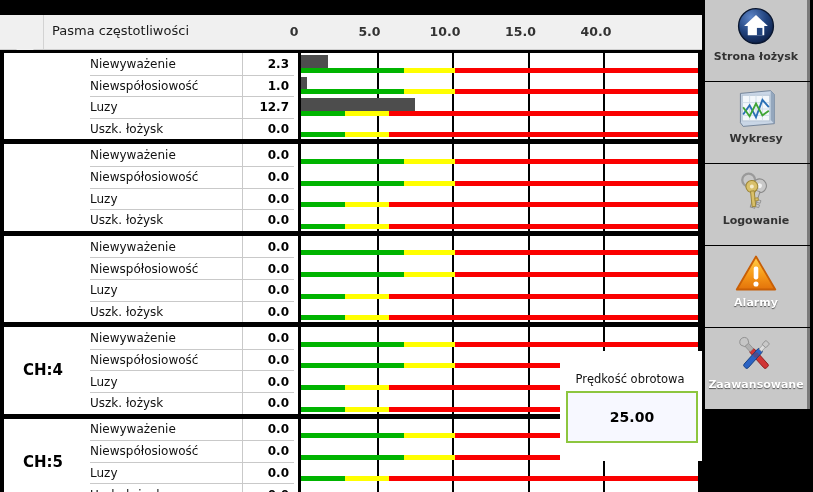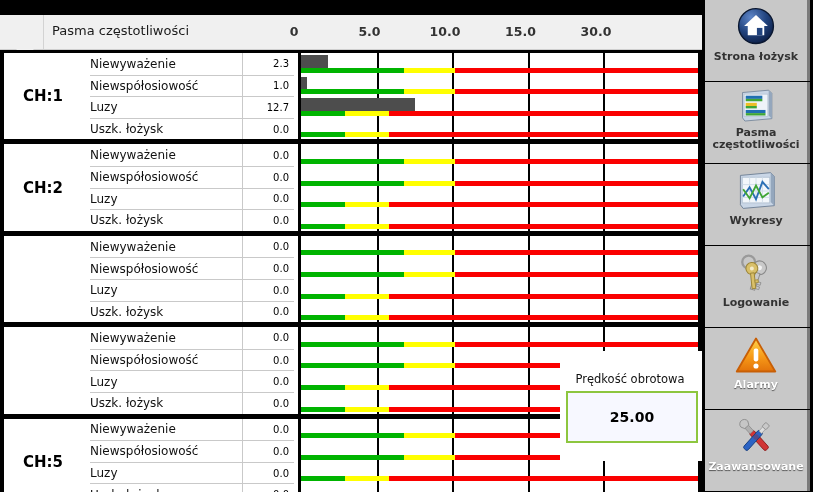--- a/index.html
+++ b/index.html
@@ -80,21 +80,21 @@
     position: absolute; left: 8px; top: 0; width: 152px; height: 100%;
     display: flex; align-items: center;
     font-size: 12px; color: #111; white-space: nowrap;
     border-top: 1px solid #c9c9c9;
   }
   .mrow:first-child .mrow-name { border-top: none; }
   .mrow-value {
     position: absolute; left: 160px; top: 0; width: 52px; height: 100%;
     display: flex; align-items: center; justify-content: flex-end;
     padding-right: 5px;
-    font-size: 10px; font-weight: normal; color: #000;
+    font-size: 12px; font-weight: bold; color: #000;
     border-top: 1px solid #c9c9c9;
     border-left: 1px solid #c9c9c9;
   }
   .mrow:first-child .mrow-value { border-top: none; }
 
   
   .lane {
     position: absolute; left: 216px; top: 0; right: 0; height: 100%;
     border-left: 3px solid #000;
     overflow: hidden;
@@ -169,28 +169,27 @@
 
     <div id="header">
       <div class="hdr-cell-blank"></div>
       <div class="hdr-notch"></div>
       <div class="hdr-title">Pasma częstotliwości</div>
       <div id="axis">
           <div class="tick-label" style="left: 294px;">0</div>
           <div class="tick-label" style="left: 369.5px;">5.0</div>
           <div class="tick-label" style="left: 445px;">10.0</div>
           <div class="tick-label" style="left: 520.5px;">15.0</div>
-          <div class="tick-label" style="left: 596px;">30.0</div>
+          <div class="tick-label" style="left: 596px;">40.0</div>
         </div>
     </div>
     <div id="top-rule"></div>
 
     <div id="blocks">
         <div class="ch-block">
-          <div class="ch-label-cell">CH:1</div>
           <div class="rows-area">
             <div class="mrow">
               <div class="mrow-name">Niewyważenie</div>
               <div class="mrow-value">2.3</div>
               <div class="lane">
                 <div class="lane-grid">
                   <div class="gridline" style="left: 75.5px;"></div>
                   <div class="gridline" style="left: 151px;"></div>
                   <div class="gridline" style="left: 226.5px;"></div>
                   <div class="gridline" style="left: 302px;"></div>
@@ -225,93 +224,20 @@
               <div class="mrow-name">Luzy</div>
               <div class="mrow-value">12.7</div>
               <div class="lane">
                 <div class="lane-grid">
                   <div class="gridline" style="left: 75.5px;"></div>
                   <div class="gridline" style="left: 151px;"></div>
                   <div class="gridline" style="left: 226.5px;"></div>
                   <div class="gridline" style="left: 302px;"></div>
                 </div>
                 <div class="bar" style="width: 114px;"></div>
-                <div class="thresh">
-                  <div class="seg-green" style="width: 45.3px;"></div>
-                  <div class="seg-yellow" style="width: 45.3px;"></div>
-                  <div class="seg-red" style="width: 317.4px;"></div>
-                </div>
-              </div>
-            </div>
-            <div class="mrow">
-              <div class="mrow-name">Uszk. łożysk</div>
-              <div class="mrow-value">0.0</div>
-              <div class="lane">
-                <div class="lane-grid">
-                  <div class="gridline" style="left: 75.5px;"></div>
-                  <div class="gridline" style="left: 151px;"></div>
-                  <div class="gridline" style="left: 226.5px;"></div>
-                  <div class="gridline" style="left: 302px;"></div>
-                </div>
-                <div class="thresh">
-                  <div class="seg-green" style="width: 45.3px;"></div>
-                  <div class="seg-yellow" style="width: 45.3px;"></div>
-                  <div class="seg-red" style="width: 317.4px;"></div>
-                </div>
-              </div>
-            </div>
-          </div>
-        </div>
-        <div class="ch-block">
-          <div class="ch-label-cell">CH:2</div>
-          <div class="rows-area">
-            <div class="mrow">
-              <div class="mrow-name">Niewyważenie</div>
-              <div class="mrow-value">0.0</div>
-              <div class="lane">
-                <div class="lane-grid">
-                  <div class="gridline" style="left: 75.5px;"></div>
-                  <div class="gridline" style="left: 151px;"></div>
-                  <div class="gridline" style="left: 226.5px;"></div>
-                  <div class="gridline" style="left: 302px;"></div>
-                </div>
-                <div class="thresh">
-                  <div class="seg-green" style="width: 105.7px;"></div>
-                  <div class="seg-yellow" style="width: 52.85px;"></div>
-                  <div class="seg-red" style="width: 249.45px;"></div>
-                </div>
-              </div>
-            </div>
-            <div class="mrow">
-              <div class="mrow-name">Niewspółosiowość</div>
-              <div class="mrow-value">0.0</div>
-              <div class="lane">
-                <div class="lane-grid">
-                  <div class="gridline" style="left: 75.5px;"></div>
-                  <div class="gridline" style="left: 151px;"></div>
-                  <div class="gridline" style="left: 226.5px;"></div>
-                  <div class="gridline" style="left: 302px;"></div>
-                </div>
-                <div class="thresh">
-                  <div class="seg-green" style="width: 105.7px;"></div>
-                  <div class="seg-yellow" style="width: 52.85px;"></div>
-                  <div class="seg-red" style="width: 249.45px;"></div>
-                </div>
-              </div>
-            </div>
-            <div class="mrow">
-              <div class="mrow-name">Luzy</div>
-              <div class="mrow-value">0.0</div>
-              <div class="lane">
-                <div class="lane-grid">
-                  <div class="gridline" style="left: 75.5px;"></div>
-                  <div class="gridline" style="left: 151px;"></div>
-                  <div class="gridline" style="left: 226.5px;"></div>
-                  <div class="gridline" style="left: 302px;"></div>
-                </div>
                 <div class="thresh">
                   <div class="seg-green" style="width: 45.3px;"></div>
                   <div class="seg-yellow" style="width: 45.3px;"></div>
                   <div class="seg-red" style="width: 317.4px;"></div>
                 </div>
               </div>
             </div>
             <div class="mrow">
               <div class="mrow-name">Uszk. łożysk</div>
               <div class="mrow-value">0.0</div>
@@ -397,20 +323,93 @@
                 <div class="thresh">
                   <div class="seg-green" style="width: 45.3px;"></div>
                   <div class="seg-yellow" style="width: 45.3px;"></div>
                   <div class="seg-red" style="width: 317.4px;"></div>
                 </div>
               </div>
             </div>
           </div>
         </div>
         <div class="ch-block">
+          <div class="rows-area">
+            <div class="mrow">
+              <div class="mrow-name">Niewyważenie</div>
+              <div class="mrow-value">0.0</div>
+              <div class="lane">
+                <div class="lane-grid">
+                  <div class="gridline" style="left: 75.5px;"></div>
+                  <div class="gridline" style="left: 151px;"></div>
+                  <div class="gridline" style="left: 226.5px;"></div>
+                  <div class="gridline" style="left: 302px;"></div>
+                </div>
+                <div class="thresh">
+                  <div class="seg-green" style="width: 105.7px;"></div>
+                  <div class="seg-yellow" style="width: 52.85px;"></div>
+                  <div class="seg-red" style="width: 249.45px;"></div>
+                </div>
+              </div>
+            </div>
+            <div class="mrow">
+              <div class="mrow-name">Niewspółosiowość</div>
+              <div class="mrow-value">0.0</div>
+              <div class="lane">
+                <div class="lane-grid">
+                  <div class="gridline" style="left: 75.5px;"></div>
+                  <div class="gridline" style="left: 151px;"></div>
+                  <div class="gridline" style="left: 226.5px;"></div>
+                  <div class="gridline" style="left: 302px;"></div>
+                </div>
+                <div class="thresh">
+                  <div class="seg-green" style="width: 105.7px;"></div>
+                  <div class="seg-yellow" style="width: 52.85px;"></div>
+                  <div class="seg-red" style="width: 249.45px;"></div>
+                </div>
+              </div>
+            </div>
+            <div class="mrow">
+              <div class="mrow-name">Luzy</div>
+              <div class="mrow-value">0.0</div>
+              <div class="lane">
+                <div class="lane-grid">
+                  <div class="gridline" style="left: 75.5px;"></div>
+                  <div class="gridline" style="left: 151px;"></div>
+                  <div class="gridline" style="left: 226.5px;"></div>
+                  <div class="gridline" style="left: 302px;"></div>
+                </div>
+                <div class="thresh">
+                  <div class="seg-green" style="width: 45.3px;"></div>
+                  <div class="seg-yellow" style="width: 45.3px;"></div>
+                  <div class="seg-red" style="width: 317.4px;"></div>
+                </div>
+              </div>
+            </div>
+            <div class="mrow">
+              <div class="mrow-name">Uszk. łożysk</div>
+              <div class="mrow-value">0.0</div>
+              <div class="lane">
+                <div class="lane-grid">
+                  <div class="gridline" style="left: 75.5px;"></div>
+                  <div class="gridline" style="left: 151px;"></div>
+                  <div class="gridline" style="left: 226.5px;"></div>
+                  <div class="gridline" style="left: 302px;"></div>
+                </div>
+                <div class="thresh">
+                  <div class="seg-green" style="width: 45.3px;"></div>
+                  <div class="seg-yellow" style="width: 45.3px;"></div>
+                  <div class="seg-red" style="width: 317.4px;"></div>
+                </div>
+              </div>
+            </div>
+          </div>
+        </div>
+        <div class="ch-block">
+          <div class="ch-label-cell">CH:4</div>
           <div class="rows-area">
             <div class="mrow">
               <div class="mrow-name">Niewyważenie</div>
               <div class="mrow-value">0.0</div>
               <div class="lane">
                 <div class="lane-grid">
                   <div class="gridline" style="left: 75.5px;"></div>
                   <div class="gridline" style="left: 151px;"></div>
                   <div class="gridline" style="left: 226.5px;"></div>
                   <div class="gridline" style="left: 302px;"></div>
@@ -568,38 +567,20 @@
                 <stop offset="55%" stop-color="#22447f"></stop>
         <stop offset="100%" stop-color="#0d1f47"></stop>
               </radialGradient>
             </defs>
       <circle cx="24" cy="23" r="19" fill="url(#hg)" stroke="#0a1730" stroke-width="1.5"></circle>
       <path d="M24 11 L37 23 H33 V33 H15 V23 H11 Z" fill="#fff"></path>
       <rect x="25" y="25" width="6" height="8" fill="#22447f"></rect>
     </svg>
         </span>
         <div class="side-label">Strona łożysk</div>
-      </div>
-      <div class="side-btn two-line">
-        <span>
-          <svg viewBox="0 0 48 48" class="ico">
-      <polygon points="7,7 40,4 44,8 44,40 10,43 7,39" fill="#c9d6e6" stroke="#6d7f95" stroke-width="1"></polygon>
-      <polygon points="40,4 44,8 44,40 40,36" fill="#94a7bd"></polygon>
-      <rect x="9" y="9" width="30" height="28" fill="#eef3f9" stroke="#b4c3d3"></rect>
-      <g>
-        <rect x="11" y="11" width="21" height="4" fill="#1f6fb2"></rect>
-              <rect x="11" y="15" width="21" height="3" fill="#3fa535"></rect>
-        <rect x="11" y="20" width="14" height="4" fill="#ecbe27"></rect>
-              <rect x="11" y="24" width="14" height="3" fill="#3fa535"></rect>
-        <rect x="11" y="29" width="25" height="4" fill="#1f6fb2"></rect>
-              <rect x="11" y="33" width="25" height="3" fill="#3fa535"></rect>
-      </g>
-    </svg>
-        </span>
-        <div class="side-label">Pasma<br>częstotliwości</div>
       </div>
       <div class="side-btn">
         <span>
           <svg viewBox="0 0 48 48" class="ico">
       <polygon points="7,7 40,4 44,8 44,40 10,43 7,39" fill="#c9d6e6" stroke="#6d7f95" stroke-width="1"></polygon>
       <polygon points="40,4 44,8 44,40 40,36" fill="#94a7bd"></polygon>
       <rect x="9" y="9" width="30" height="28" fill="#f3f7fb" stroke="#b4c3d3"></rect>
       <g stroke="#cfdbe7" stroke-width="1">
         <line x1="9" y1="17" x2="39" y2="17"></line>
               <line x1="9" y1="24" x2="39" y2="24"></line>

